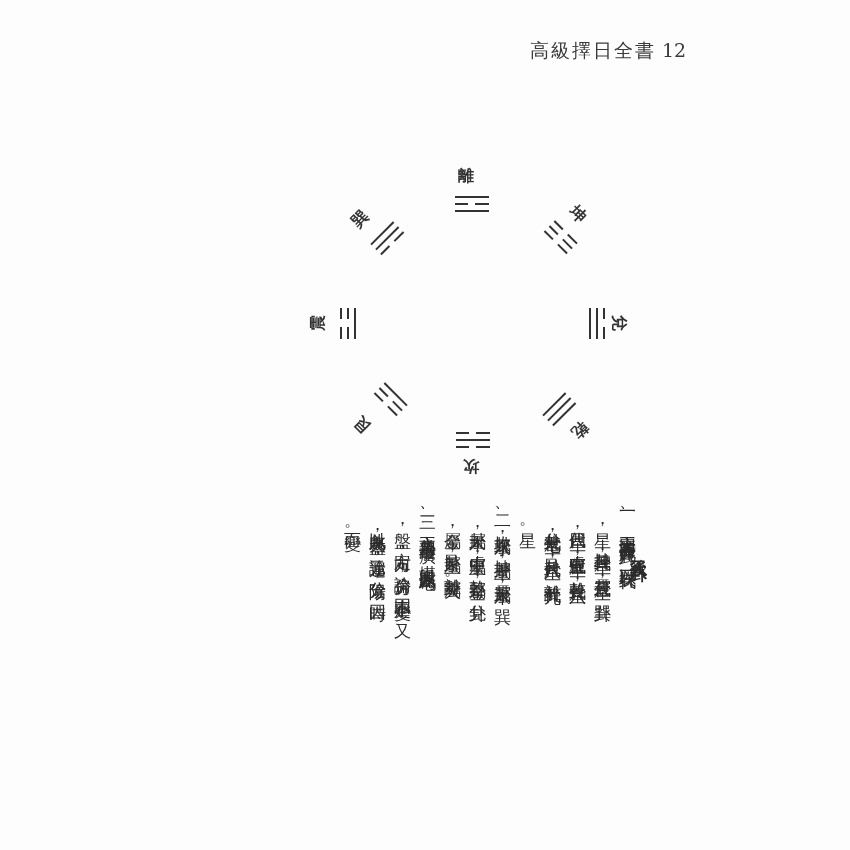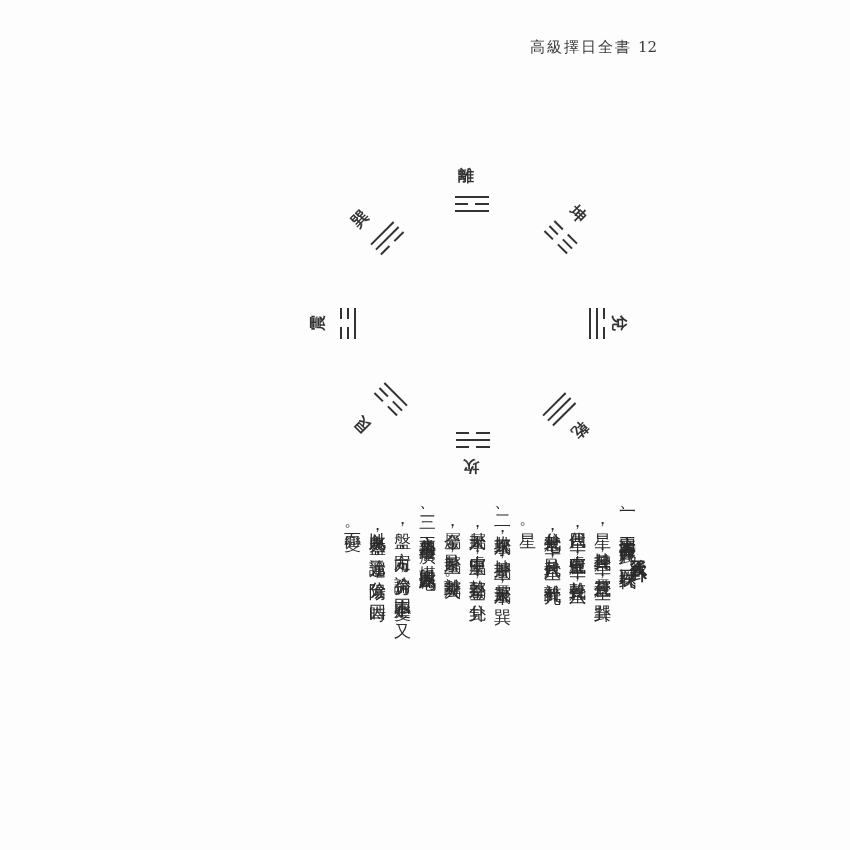--- a/index.html
+++ b/index.html
@@ -18,21 +18,21 @@
     .page {
       position: absolute;
       left: 0; top: 0;
       width: 850px; height: 850px;
       background: #fdfdfd;
     }
     .running-header {
       position: absolute;
       top: 38px;
       left: 530px;
-      font-size: 15px;
+      font-size: 19px;
       letter-spacing: 2px;
       color: #3a3a3a;
       white-space: nowrap;
     }
     .running-header .num {
       margin-left: 6px;
       letter-spacing: 0;
     }
 
     

